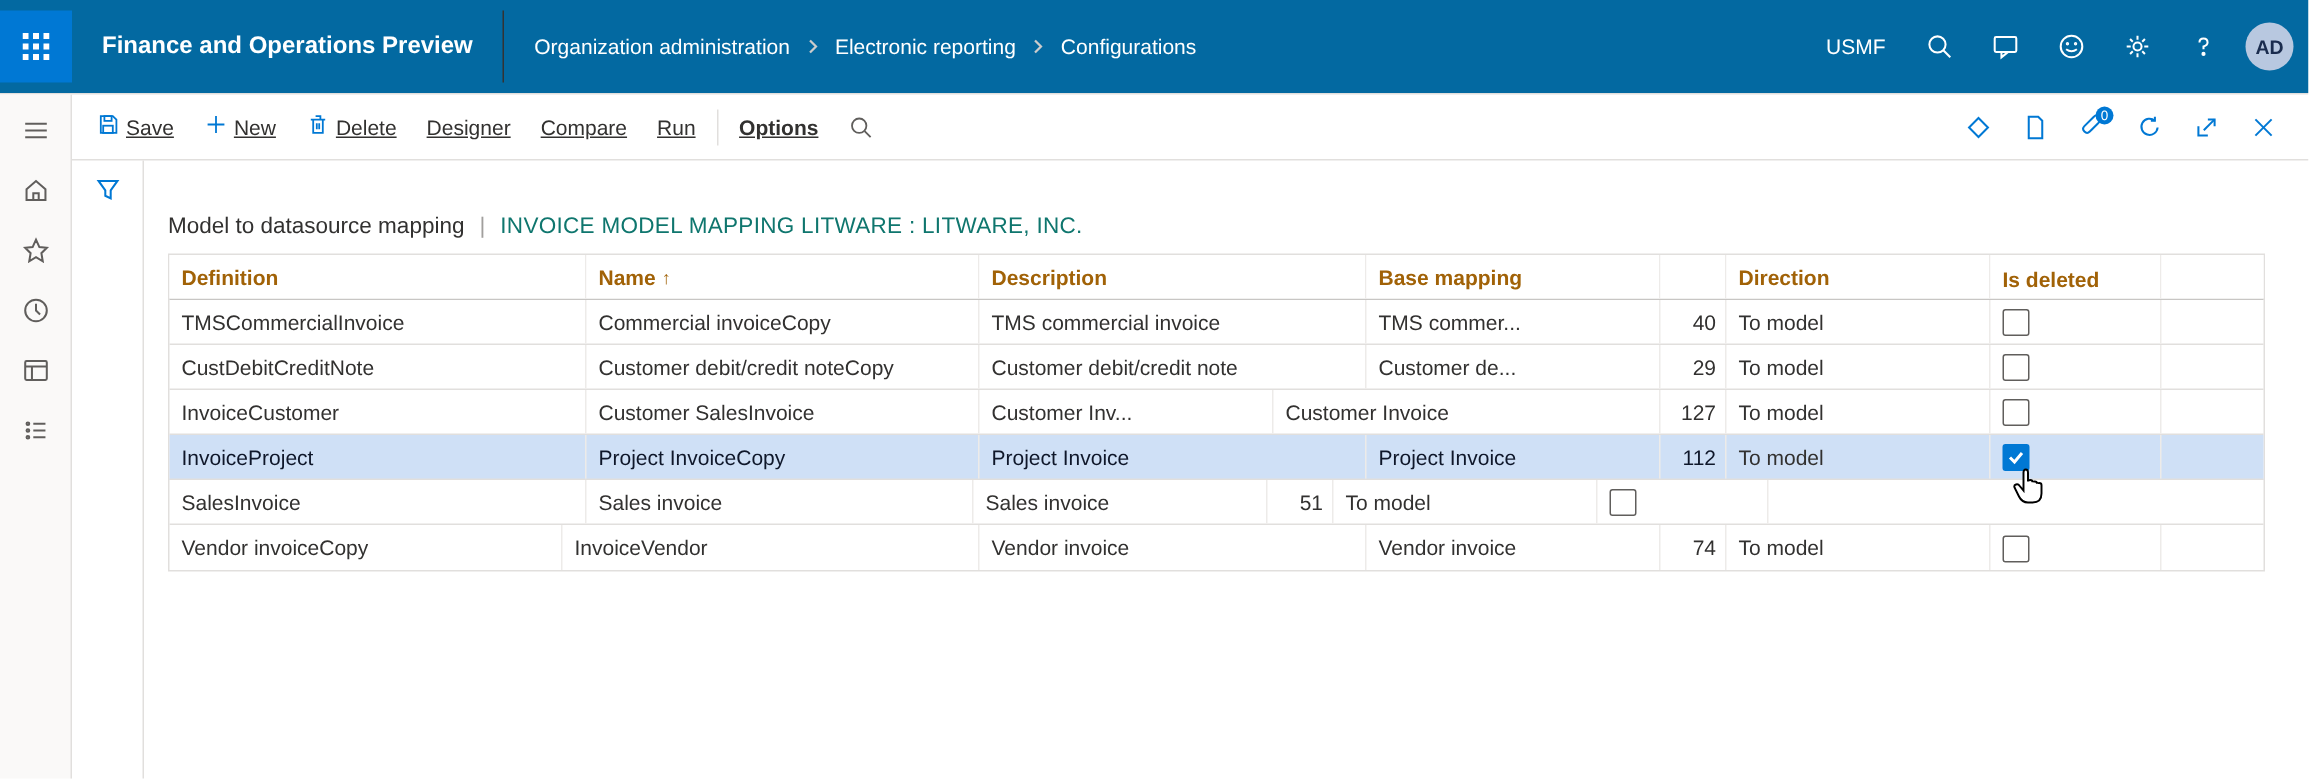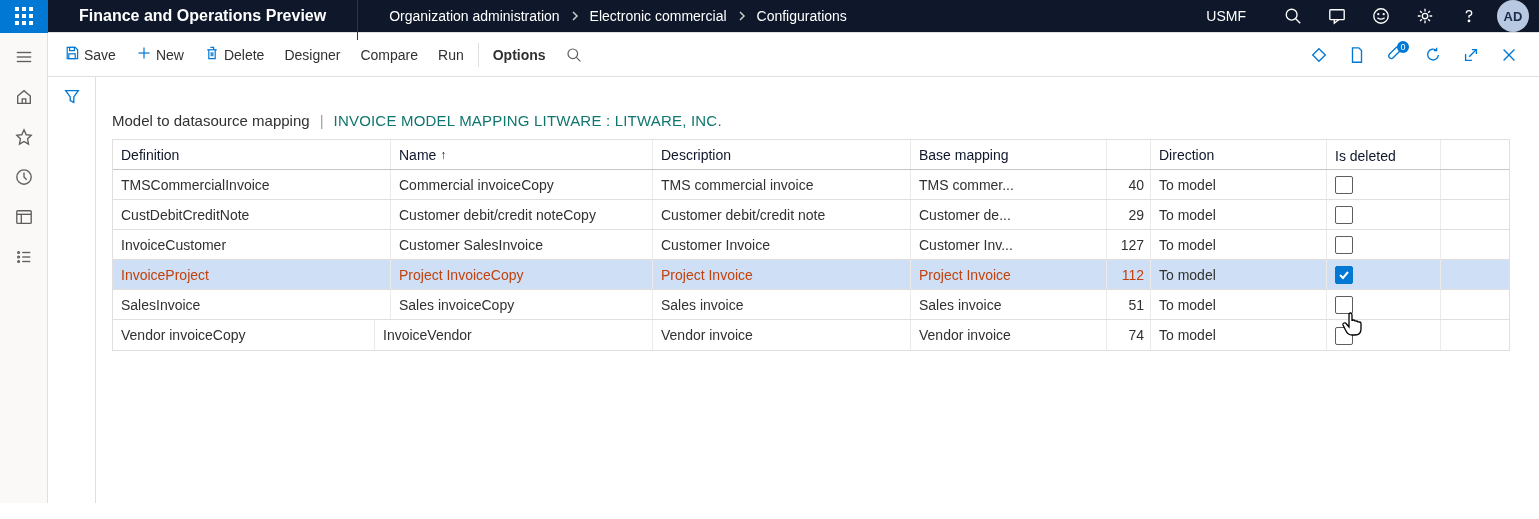--- a/index.html
+++ b/index.html
@@ -1,20 +1,20 @@
 <!DOCTYPE html>
 <html><head>
 <meta charset="utf-8">
 <style>
   * { box-sizing: border-box; margin: 0; padding: 0; }
   html, body { height: 100%; font-family: "Segoe UI", Arial, sans-serif; font-size: 14px; color: #323130; background: #fff; }
   body { width: 1539px; height: 519px; overflow: hidden; position: relative; }
 
   
-  .topbar { height: 32px; background: #0f172a; color: #fff; display: flex; align-items: center; gap: 11px; }
+  .topbar { height: 62px; background: #0369a1; color: #fff; display: flex; align-items: center; }
   .waffle { width: 48px; height: 48px; background: #0078d4; display: flex; align-items: center; justify-content: center; }
   .waffle svg { fill: #fff; }
   .app-title { font-size: 16px; font-weight: 600; padding: 0 20px; white-space: nowrap; }
   .topbar-div { width: 1px; height: 48px; background: #333; }
   .breadcrumbs { display: flex; align-items: center; gap: 10px; padding: 0 20px; font-size: 14px; }
   .breadcrumbs span { white-space: nowrap; }
   .bc-sep { color: #ccc; }
   .top-spacer { flex: 1 1 auto; }
   .company { padding: 0 14px; font-size: 14px; }
   .topicons { display: flex; align-items: center; }
@@ -24,21 +24,21 @@
 
   
   .body { display: flex; height: calc(100% - 48px); border-top: 1px solid #e1dfdd; }
   .leftcol { width: 48px; background: #faf9f8; border-right: 1px solid #e1dfdd; display: flex; flex-direction: column; align-items: center; padding-top: 4px; }
   .lefticon { width: 48px; height: 40px; display: flex; align-items: center; justify-content: center; color: #605e5c; }
   .lefticon svg { stroke: #605e5c; }
 
   .main { flex: 1 1 auto; display: flex; flex-direction: column; }
 
   
-  .toolbar { height: 44px; border-bottom: 1px solid #e1dfdd; display: flex; align-items: center; padding: 0 6px; }
+  .toolbar { height: 44px; border-bottom: 1px solid #e1dfdd; display: flex; align-items: center; padding: 0 6px; text-decoration: underline; }
   .tbtn { display: flex; align-items: center; gap: 4px; padding: 6px 10px; color: #323130; font-size: 14px; cursor: default; }
   .tbtn .ic { color: #0078d4; }
   .tbtn.bold { font-weight: 600; justify-content: center; }
   .tb-div { width: 1px; height: 24px; background: #e1dfdd; margin: 0 4px; }
   .toolbar-spacer { flex: 1 1 auto; }
   .right-actions { display:flex; align-items:center; gap: 6px; padding-right: 8px; }
   .raicon { width: 32px; height: 32px; display:flex; align-items:center; justify-content:center; color:#0078d4; position:relative; }
   .raicon.badge::after { content:"0"; position:absolute; top:2px; right:2px; background:#0078d4; color:#fff; font-size:9px; width:12px; height:12px; border-radius:50%; display:flex; align-items:center; justify-content:center; }
 
   
@@ -53,36 +53,36 @@
   .pt-sub { color:#0f766e; letter-spacing: 0.2px; margin-top: 23px; }
 
   .filterbox { position:relative; width: 236px; margin-bottom: 10px; }
   .filterbox input { width:100%; height:30px; border:1px solid #8a8886; padding: 0 8px 0 28px; font-size:14px; background:#fff; }
   .filterbox .mag { position:absolute; left:7px; top:50%; transform:translateY(-50%); color:#605e5c; }
 
   
   .grid { border:1px solid #e1dfdd; width: 1398px; }
   .grow { display:flex; border-bottom:1px solid #e1dfdd; align-items:stretch; min-height:30px; }
   .grow:last-child { border-bottom:none; }
-  .ghead .gcell { font-weight:400; color:#0f172a; background:#fff; }
+  .ghead .gcell { font-weight:700; color:#a16207; background:#fff; }
   .ghead { border-bottom:1px solid #c8c6c4; }
   .gcell { padding: 5px 8px; border-right:1px solid #edebe9; overflow:hidden; text-overflow:ellipsis; white-space:nowrap; display:flex; align-items:center; }
   .gcell:last-child { border-right:none; }
   .c-def  { width: 278px; }
   .c-name { width: 262px; }
   .c-desc { width: 258px; }
   .c-base { width: 196px; }
   .c-num  { width: 44px; justify-content:flex-end; padding-right: 6px; }
   .c-dir  { width: 176px; }
   .c-del  { width: 114px; align-items: flex-end; }
   .c-tail { flex: 1 1 auto; }
   .sort-arrow { margin-left:4px; font-size:12px; }
 
   .grow.sel { background:#cfe0f6; }
-  .grow.sel .gcell { color:#c2410c; }
+  .grow.sel .gcell { color:#0f172a; }
   .grow.sel .c-dir, .grow.sel .c-del, .grow.sel .c-tail { color:#323130; }
 
   .chk { width:18px; height:18px; border:1px solid #605e5c; border-radius:2px; display:flex; align-items:center; justify-content:center; background:#fff; }
   .chk.checked { background:#0078d4; border-color:#0078d4; }
   .chk.checked svg { stroke:#fff; }
 
   .cursor-hand { position:absolute; left:1340px; top:311px; pointer-events:none; }
 </style>
 </head>
 <body>
@@ -103,21 +103,21 @@
         </g>
       </svg>
   </div>
   <div class="app-title">Finance and Operations Preview</div>
   <div class="topbar-div"></div>
   <div class="breadcrumbs">
     <span>Organization administration</span>
     <svg class="bc-sep" width="10" height="10" viewBox="0 0 10 10">
         <path d="M3 1 L7 5 L3 9" stroke="#ccc" stroke-width="1.5" fill="none"></path>
       </svg>
-    <span>Electronic commercial</span>
+    <span>Electronic reporting</span>
     <svg class="bc-sep" width="10" height="10" viewBox="0 0 10 10">
         <path d="M3 1 L7 5 L3 9" stroke="#ccc" stroke-width="1.5" fill="none"></path>
       </svg>
     <span>Configurations</span>
   </div>
   <div class="top-spacer"></div>
   <div class="company">USMF</div>
   <div class="topicons">
     <div class="topicon">
         <svg width="18" height="18" viewBox="0 0 20 20" fill="none" stroke-width="1.5">
@@ -344,22 +344,22 @@
                 <div class="gcell c-num">29</div>
                 <div class="gcell c-dir">To model</div>
                 <div class="gcell c-del">
                   <span class="chk"></span>
                 </div>
                 <div class="gcell c-tail"></div>
               </div>
               <div class="grow">
                 <div class="gcell c-def">InvoiceCustomer</div>
                 <div class="gcell c-name">Customer SalesInvoice</div>
+                <div class="gcell c-base">Customer Inv...</div>
                 <div class="gcell c-desc">Customer Invoice</div>
-                <div class="gcell c-base">Customer Inv...</div>
                 <div class="gcell c-num">127</div>
                 <div class="gcell c-dir">To model</div>
                 <div class="gcell c-del">
                   <span class="chk"></span>
                 </div>
                 <div class="gcell c-tail"></div>
               </div>
               <div class="grow sel">
                 <div class="gcell c-def">InvoiceProject</div>
                 <div class="gcell c-name">Project InvoiceCopy</div>
@@ -371,21 +371,20 @@
                   <span class="chk checked">
                     <svg width="12" height="12" viewBox="0 0 12 12" fill="none" stroke-width="2">
                       <path d="M2 6 L5 9 L10 3"></path>
                     </svg>
                   </span>
                 </div>
                 <div class="gcell c-tail"></div>
               </div>
               <div class="grow">
                 <div class="gcell c-def">SalesInvoice</div>
-                <div class="gcell c-name">Sales invoiceCopy</div>
                 <div class="gcell c-desc">Sales invoice</div>
                 <div class="gcell c-base">Sales invoice</div>
                 <div class="gcell c-num">51</div>
                 <div class="gcell c-dir">To model</div>
                 <div class="gcell c-del">
                   <span class="chk"></span>
                 </div>
                 <div class="gcell c-tail"></div>
               </div>
               <div class="grow">

